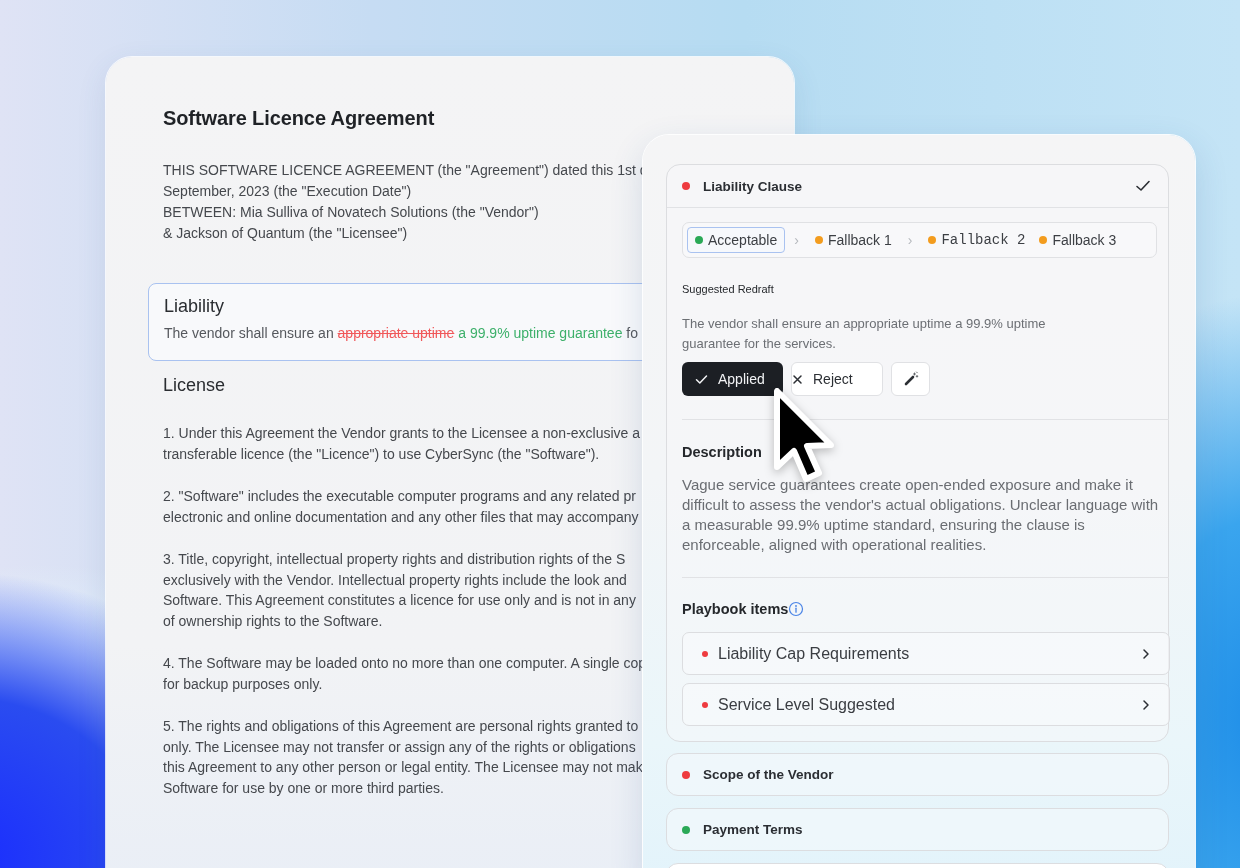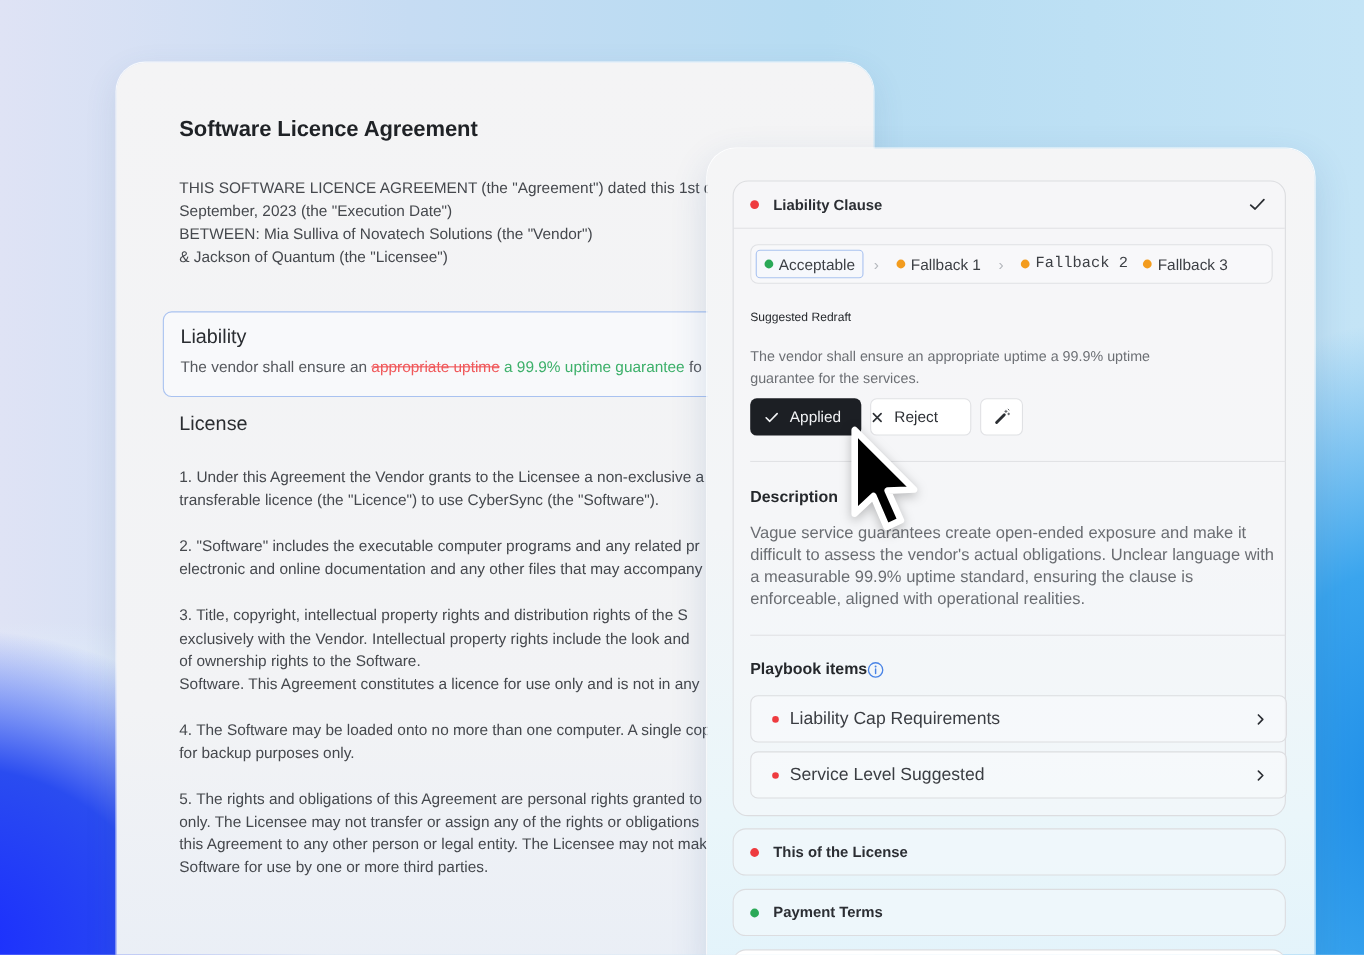--- a/index.html
+++ b/index.html
@@ -129,22 +129,22 @@
       <div>1. Under this Agreement the Vendor grants to the Licensee a non-exclusive a</div>
       <div>transferable licence (the "Licence") to use CyberSync (the "Software").</div>
     </div>
     <div class="clause">
       <div>2. "Software" includes the executable computer programs and any related pr</div>
       <div>electronic and online documentation and any other files that may accompany</div>
     </div>
     <div class="clause">
       <div>3. Title, copyright, intellectual property rights and distribution rights of the S</div>
       <div>exclusively with the Vendor. Intellectual property rights include the look and</div>
+      <div>Software. This Agreement constitutes a licence for use only and is not in any</div>
       <div>of ownership rights to the Software.</div>
-      <div>Software. This Agreement constitutes a licence for use only and is not in any</div>
     </div>
     <div class="clause">
       <div>4. The Software may be loaded onto no more than one computer. A single cop</div>
       <div>for backup purposes only.</div>
     </div>
     <div class="clause">
       <div>5. The rights and obligations of this Agreement are personal rights granted to</div>
       <div>only. The Licensee may not transfer or assign any of the rights or obligations</div>
       <div>this Agreement to any other person or legal entity. The Licensee may not mak</div>
       <div>Software for use by one or more third parties.</div>
@@ -234,21 +234,21 @@
       <span class="dot dot-red"></span>
       <span class="pb-label">Service Level Suggested</span>
       <svg class="chev-icon" viewBox="0 0 14 14">
           <path d="M5 3 L9 7 L5 11" fill="none" stroke="#2b2e33" stroke-width="1.5" stroke-linecap="round" stroke-linejoin="round"></path>
         </svg>
     </div>
   </div>
 
   <div class="collapsed" style="top:618px;">
     <span class="dot dot-red"></span>
-    <span class="cc-title">This of the License</span>
+    <span class="cc-title">Scope of the Vendor</span>
   </div>
   <div class="collapsed" style="top:673px;">
     <span class="dot dot-green"></span>
     <span class="cc-title">Payment Terms</span>
   </div>
   <div class="collapsed" style="top:728px; background:#fff;"></div>
 </div>
 
 <svg class="cursor" viewBox="0 0 78 106">
   <path d="M4 4 L4 80 L21 64 L33 92 L46 86 L34 59 L58 58 Z" fill="#000" stroke="#fff" stroke-width="6" stroke-linejoin="round"></path>

